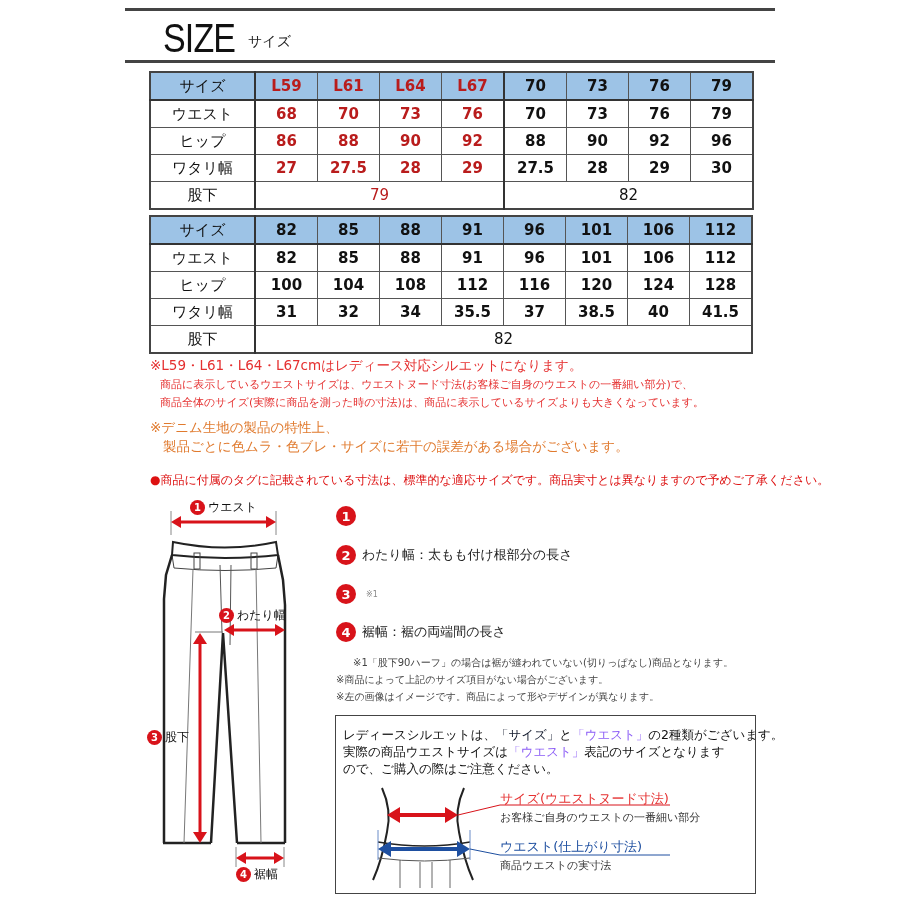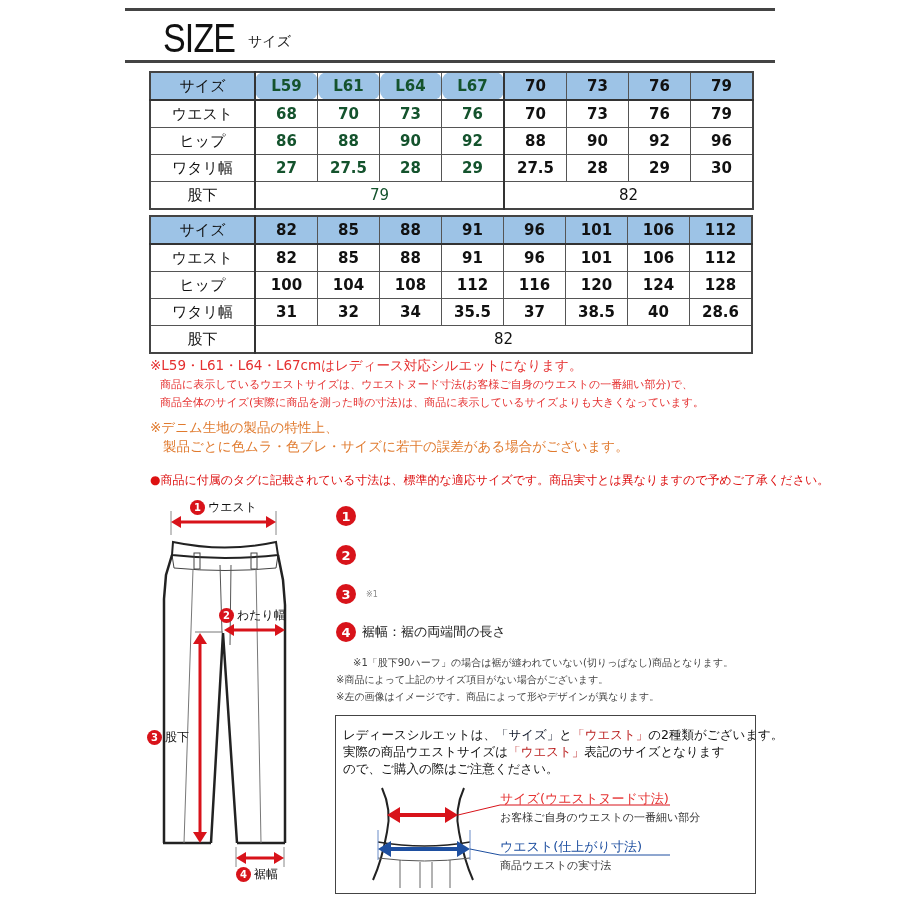--- a/index.html
+++ b/index.html
@@ -14,21 +14,21 @@
   .title-sub { position: absolute; left: 248px; top: 33px; font-size: 14px; color: #222; }
 
   
   table.size { position: absolute; left: 149px; border-collapse: collapse; table-layout: fixed;
                font-family: "DejaVu Sans", sans-serif; }
   table.size td { border: 1px solid #555; text-align: center; height: 26px; padding: 0;
                   font-size: 15px; font-weight: bold; color: #111; }
   table.size td.label { width: 103px; font-weight: normal; font-size: 15px; }
   table.size td.num { width: 61px; }
   table.size tr.head td { background: #9dc3e6; border-bottom: 2px solid #333; }
-  table.size td.red { color: #14532d; border-radius: 9px; }
+  table.size td.red { color: #b91c1c; }
   table.size td.divl { border-left: 2px solid #333; }
   table.size td.lab-r { border-right: 2px solid #333; }
   table.size { border: 2px solid #444; }
   table.size td.span { font-weight: normal; }
 
   
   .note-red { color: #e53030; }
   .note-orange { color: #e07a2e; }
   .n1 { position: absolute; left: 150px; top: 357px; font-size: 13.5px; }
   .n2 { position: absolute; left: 160px; top: 377px; font-size: 11px; }
@@ -43,21 +43,21 @@
            font-size: 13px; display: inline-flex; align-items: center; justify-content: center; margin-right: 6px; }
   .badge.sm { width: 15px; height: 15px; font-size: 10px; margin-right: 3px; }
   .sup { font-size: 8px; color: #888; margin-left: 4px; }
   .fn { position: absolute; left: 336px; font-size: 10px; color: #444; }
 
   
   .info-box { position: absolute; left: 335px; top: 715px; width: 419px; height: 177px;
               border: 1.5px solid #444; }
   .info-text { position: absolute; left: 343px; font-size: 12.5px; color: #111; }
   .q-red { color: #0f172a; text-align: center; }
-  .q-blue { color: #b91c1c; }
+  .q-blue { color: #8b5cf6; }
   .lbl-red { position: absolute; left: 500px; top: 790px; font-size: 13px; color: #e53030; }
   .lbl-red-sub { position: absolute; left: 500px; top: 810px; font-size: 11px; color: #333; }
   .lbl-blue { position: absolute; left: 500px; top: 838px; font-size: 13px; color: #1e4fa0; }
   .lbl-blue-sub { position: absolute; left: 500px; top: 858px; font-size: 11px; color: #333; }
 
   .diagram-label { position: absolute; font-size: 12px; color: #111; display: flex; align-items: center; }
 </style>
 </head>
 <body>
 
@@ -157,21 +157,21 @@
   </tr>
   <tr>
     <td class="label lab-r">ワタリ幅</td>
     <td class="num">31</td>
     <td class="num">32</td>
     <td class="num">34</td>
     <td class="num">35.5</td>
     <td class="num">37</td>
     <td class="num">38.5</td>
     <td class="num">40</td>
-    <td class="num">28.6</td>
+    <td class="num">41.5</td>
   </tr>
   <tr>
     <td class="label lab-r">股下</td>
     <td colspan="8" class="span">82</td>
   </tr>
 </tbody>
   </table>
 
 <div class="n1 note-red">※L59・L61・L64・L67cmはレディース対応シルエットになります。</div>
 <div class="n2 note-red">商品に表示しているウエストサイズは、ウエストヌード寸法(お客様ご自身のウエストの一番細い部分)で、</div>
@@ -241,20 +241,21 @@
 <div class="diagram-label" style="left:236px; top:866px;">
   <span class="badge sm">4</span>
   <span>裾幅</span>
 </div>
 
 <div class="legend-item" style="top:506px;">
   <span class="badge">1</span>
 </div>
 <div class="legend-item" style="top:545px;">
   <span class="badge">2</span>
+  <span>わたり幅：太もも付け根部分の長さ</span>
 </div>
 <div class="legend-item" style="top:584px;">
   <span class="badge">3</span>
   <span class="sup">※1</span>
 </div>
 <div class="legend-item" style="top:622px;">
   <span class="badge">4</span>
   <span>裾幅：裾の両端間の長さ</span>
 </div>
 

